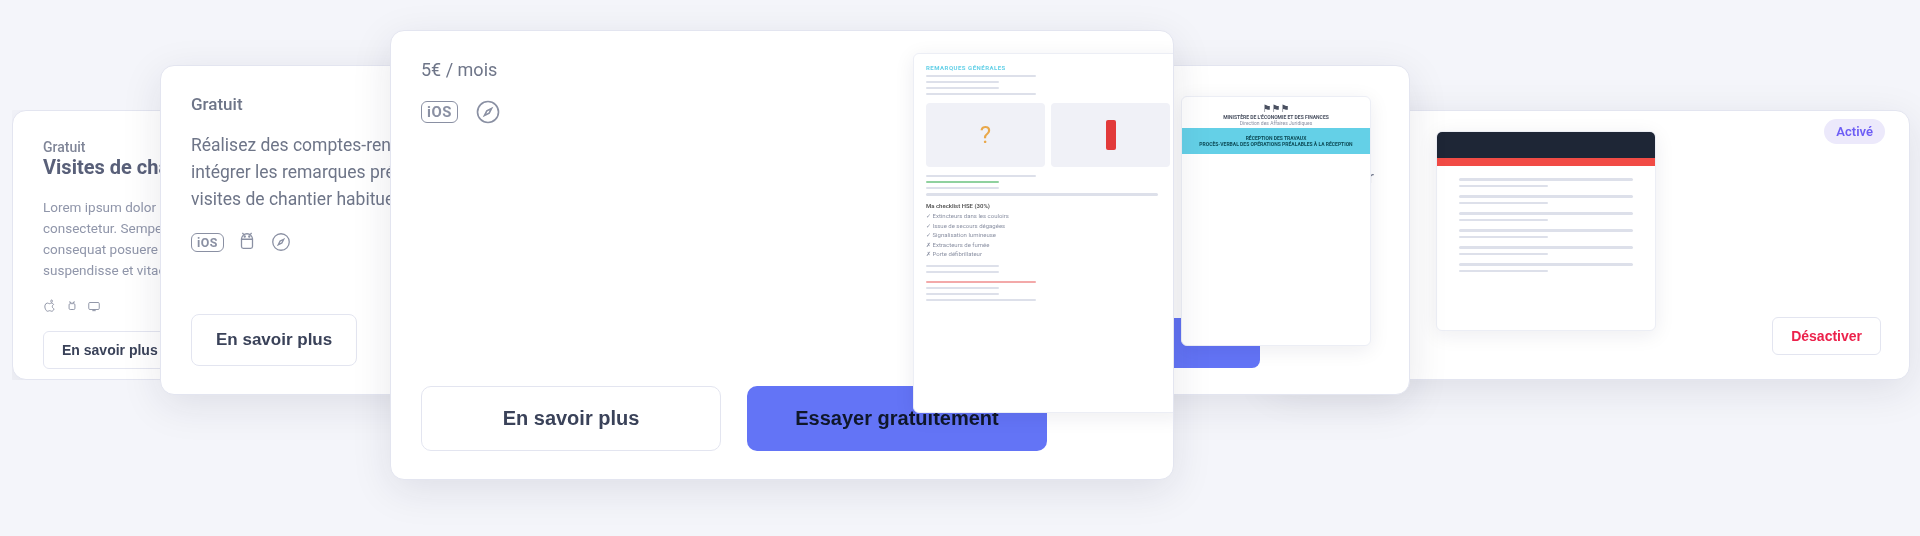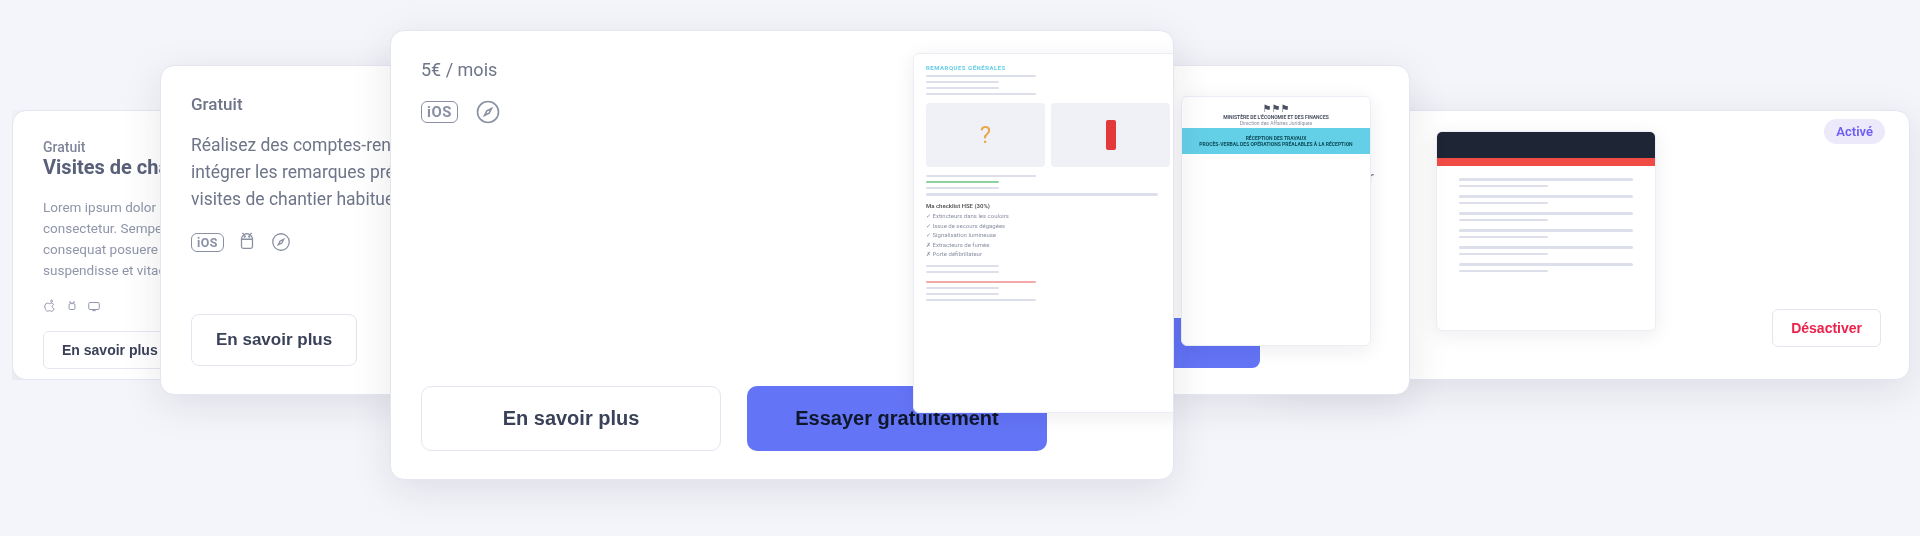--- a/index.html
+++ b/index.html
@@ -273,18 +273,18 @@
           <div class="pvline sm"></div>
         <div class="pvline" style="margin-top:8px;"></div>
           <div class="pvline sm"></div>
         <div class="pvline" style="margin-top:8px;"></div>
           <div class="pvline sm"></div>
         <div class="pvline" style="margin-top:8px;"></div>
           <div class="pvline sm"></div>
       </div>
     </div>
 
-    <div class="btn-row" style="position:absolute; right:28px; bottom:32px;">
+    <div class="btn-row" style="position:absolute; right:28px; bottom:24px;">
       <button class="btn btn-danger-text">Désactiver</button>
     </div>
   </div>
 
 </div>
 
 </body></html>

